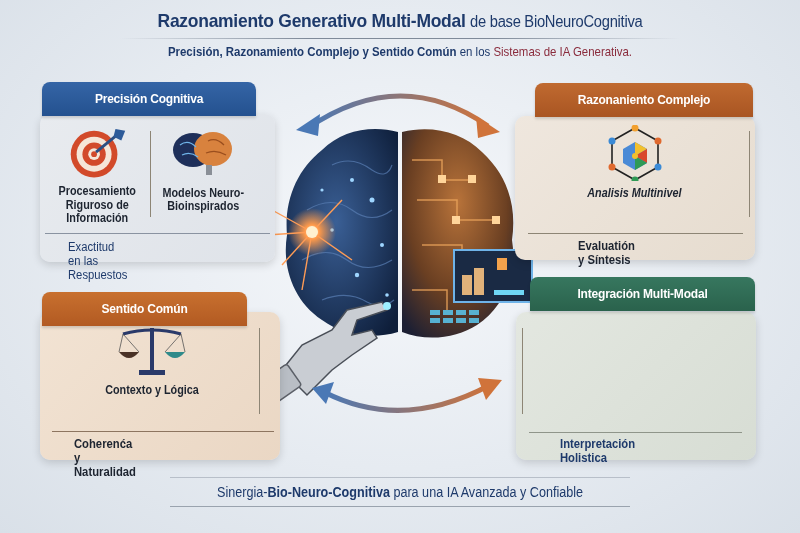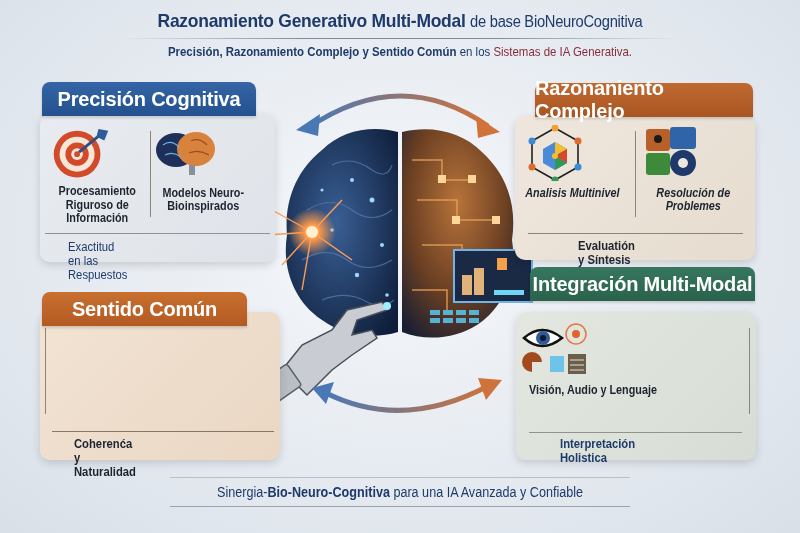--- a/index.html
+++ b/index.html
@@ -22,32 +22,32 @@
   .subtitle {
     position: absolute; top: 44px; left: 0; width: 800px; text-align: center;
     font-size: 13px; color: #1e3a6b; font-weight: bold; transform: scaleX(0.88);
   }
   .subtitle .normal { font-weight: normal; }
   .subtitle .accent { font-weight: normal; color: #8a2b3c; }
 
   .panel { position: absolute; }
   .panel-header {
     position: absolute; height: 34px; border-radius: 8px 8px 0 0;
-    color: #fff; font-weight: bold; font-size: 20px;
+    color: #fff; font-weight: bold; font-size: 12px;
     display: flex; align-items: center; justify-content: center;
     letter-spacing: -0.2px; box-shadow: 0 2px 3px rgba(0,0,0,.15);
     z-index: 2;
   }
   .panel-body {
     position: absolute; border-radius: 10px;
     box-shadow: 0 3px 8px rgba(0,0,0,.15);
   }
   .cols { position: absolute; display: flex; }
   .col {
-    flex: 1; display: flex; flex-direction: column; align-items: flex-start;
+    flex: 1; display: flex; flex-direction: column; align-items: center;
     text-align: center;
   }
   .col .icon { width: 70px; height: 56px; margin-bottom: 6px; }
   .col .label {
     font-size: 12px; font-weight: bold; color: #1d2430; line-height: 1.1;
     transform: scaleX(0.9);
   }
   .vsep { width: 1px; background: #8d8575; margin: 6px 0 8px; }
   .hrule { position: absolute; height: 1px; }
   .footer-txt {
@@ -237,68 +237,53 @@
           <circle cx="58" cy="16" r="3.5" fill="#e0692e"></circle>
         <circle cx="58" cy="42" r="3.5" fill="#3a8ad6"></circle>
           <circle cx="35" cy="55" r="3.5" fill="#2f9a55"></circle>
         <circle cx="12" cy="42" r="3.5" fill="#e0692e"></circle>
           <circle cx="12" cy="16" r="3.5" fill="#3a8ad6"></circle>
         <circle cx="35" cy="31" r="3" fill="#f2c02e"></circle>
       </svg>
       <div class="label">Analisis Multinivel</div>
     </div>
     <div class="vsep"></div>
-    <div class="col">
-      <svg class="icon" viewBox="0 0 70 56">
-        <rect x="10" y="4" width="24" height="22" rx="3" fill="#b8602a"></rect>
-        <rect x="34" y="2" width="26" height="22" rx="3" fill="#2f64a8"></rect>
-        <rect x="10" y="28" width="24" height="22" rx="3" fill="#3c8a3a"></rect>
-        <circle cx="47" cy="38" r="13" fill="#1e3a6b"></circle>
-          <circle cx="47" cy="38" r="5" fill="#efe7de"></circle>
-        <circle cx="22" cy="14" r="4" fill="#1a1a1a"></circle>
-      </svg>
-      <div class="label">Resolución de Problemes</div>
-    </div>
   </div>
   <div class="hrule" style="left:528px; top:233px; width:215px; background:#8d8575;"></div>
   <div class="footer-txt" style="left:578px; top:239px; color:#1d2430;">Evaluatión y Síntesis</div>
 </div>
 
 <div class="panel">
   <div class="panel-body" style="left:40px; top:312px; width:240px; height:148px; background:linear-gradient(135deg,#f2e3d3,#ead7c4);"></div>
   <div class="panel-header" style="left:42px; top:292px; width:205px; background:linear-gradient(#c8702f,#b25a22);">Sentido Común</div>
   <div class="cols" style="left:45px; top:322px; width:215px; height:100px;">
+    <div class="col">
+      <svg class="icon" viewBox="0 0 70 56">
+        <rect x="33" y="6" width="4" height="42" fill="#2a3a6a"></rect>
+        <rect x="22" y="48" width="26" height="5" fill="#2a3a6a"></rect>
+        <path d="M 6 12 Q 35 4 64 12" stroke="#2a3a6a" stroke-width="3" fill="none"></path>
+        <path d="M 2 30 Q 12 42 22 30 Z" fill="#4a3226"></path>
+        <path d="M 48 30 Q 58 42 68 30 Z" fill="#2f8a8a"></path>
+        <line x1="6" y1="12" x2="2" y2="30" stroke="#555" stroke-width=".8"></line>
+          <line x1="6" y1="12" x2="22" y2="30" stroke="#555" stroke-width=".8"></line>
+        <line x1="64" y1="12" x2="48" y2="30" stroke="#555" stroke-width=".8"></line>
+          <line x1="64" y1="12" x2="68" y2="30" stroke="#555" stroke-width=".8"></line>
+      </svg>
+      <div class="label">Contexto y Lógica</div>
+    </div>
     <div class="vsep"></div>
   </div>
   <div class="hrule" style="left:52px; top:431px; width:222px; background:#8d7560;"></div>
   <div class="footer-txt" style="left:74px; top:437px; color:#1d2430;">Coherenća y Naturalidad</div>
 </div>
 
 <div class="panel">
   <div class="panel-body" style="left:516px; top:312px; width:240px; height:148px; background:linear-gradient(135deg,#e3e7e0,#d7ddd4);"></div>
-  <div class="panel-header" style="left:530px; top:267px; width:225px; background:linear-gradient(#37775f,#2a624c);">Integración Multi-Modal</div>
+  <div class="panel-header" style="left:530px; top:277px; width:225px; background:linear-gradient(#37775f,#2a624c);">Integración Multi-Modal</div>
   <div class="cols" style="left:522px; top:322px; width:228px; height:100px;">
-    <div class="col">
-      <svg class="icon" viewBox="0 0 70 56">
-        <path d="M 2 16 Q 20 0 40 16 Q 20 32 2 16 Z" fill="#fff" stroke="#111" stroke-width="2.5"></path>
-        <circle cx="21" cy="16" r="7" fill="#2f5a95"></circle>
-          <circle cx="21" cy="16" r="3" fill="#0d1a30"></circle>
-        <circle cx="54" cy="12" r="10" fill="none" stroke="#e07a4a" stroke-width="1.5"></circle>
-        <circle cx="54" cy="12" r="4" fill="#e0642a"></circle>
-        <path d="M 10 50 A 10 10 0 1 1 20 40 L 10 40 Z" fill="#a24a1e"></path>
-        <rect x="28" y="34" width="14" height="16" fill="#6fc3e8"></rect>
-        <rect x="46" y="32" width="18" height="20" fill="#6b5e4a"></rect>
-        <g stroke="#e8e0cf" stroke-width="1">
-            <line x1="48" y1="38" x2="62" y2="38"></line>
-            <line x1="48" y1="43" x2="62" y2="43"></line>
-            <line x1="48" y1="48" x2="62" y2="48"></line>
-          </g>
-      </svg>
-      <div class="label">Visión, Audio y Lenguaje</div>
-    </div>
     <div class="vsep"></div>
   </div>
   <div class="hrule" style="left:529px; top:432px; width:213px; background:#8f958a;"></div>
   <div class="footer-txt" style="left:560px; top:437px; color:#1e3a6b;">Interpretación Holistica</div>
 </div>
 
 <div class="bottom-rule-top"></div>
 <div class="tagline">
   <span>Sinergia-</span><b>Bio-Neuro-Cognitiva</b><span> para una IA Avanzada y Confiable</span>
 </div>

